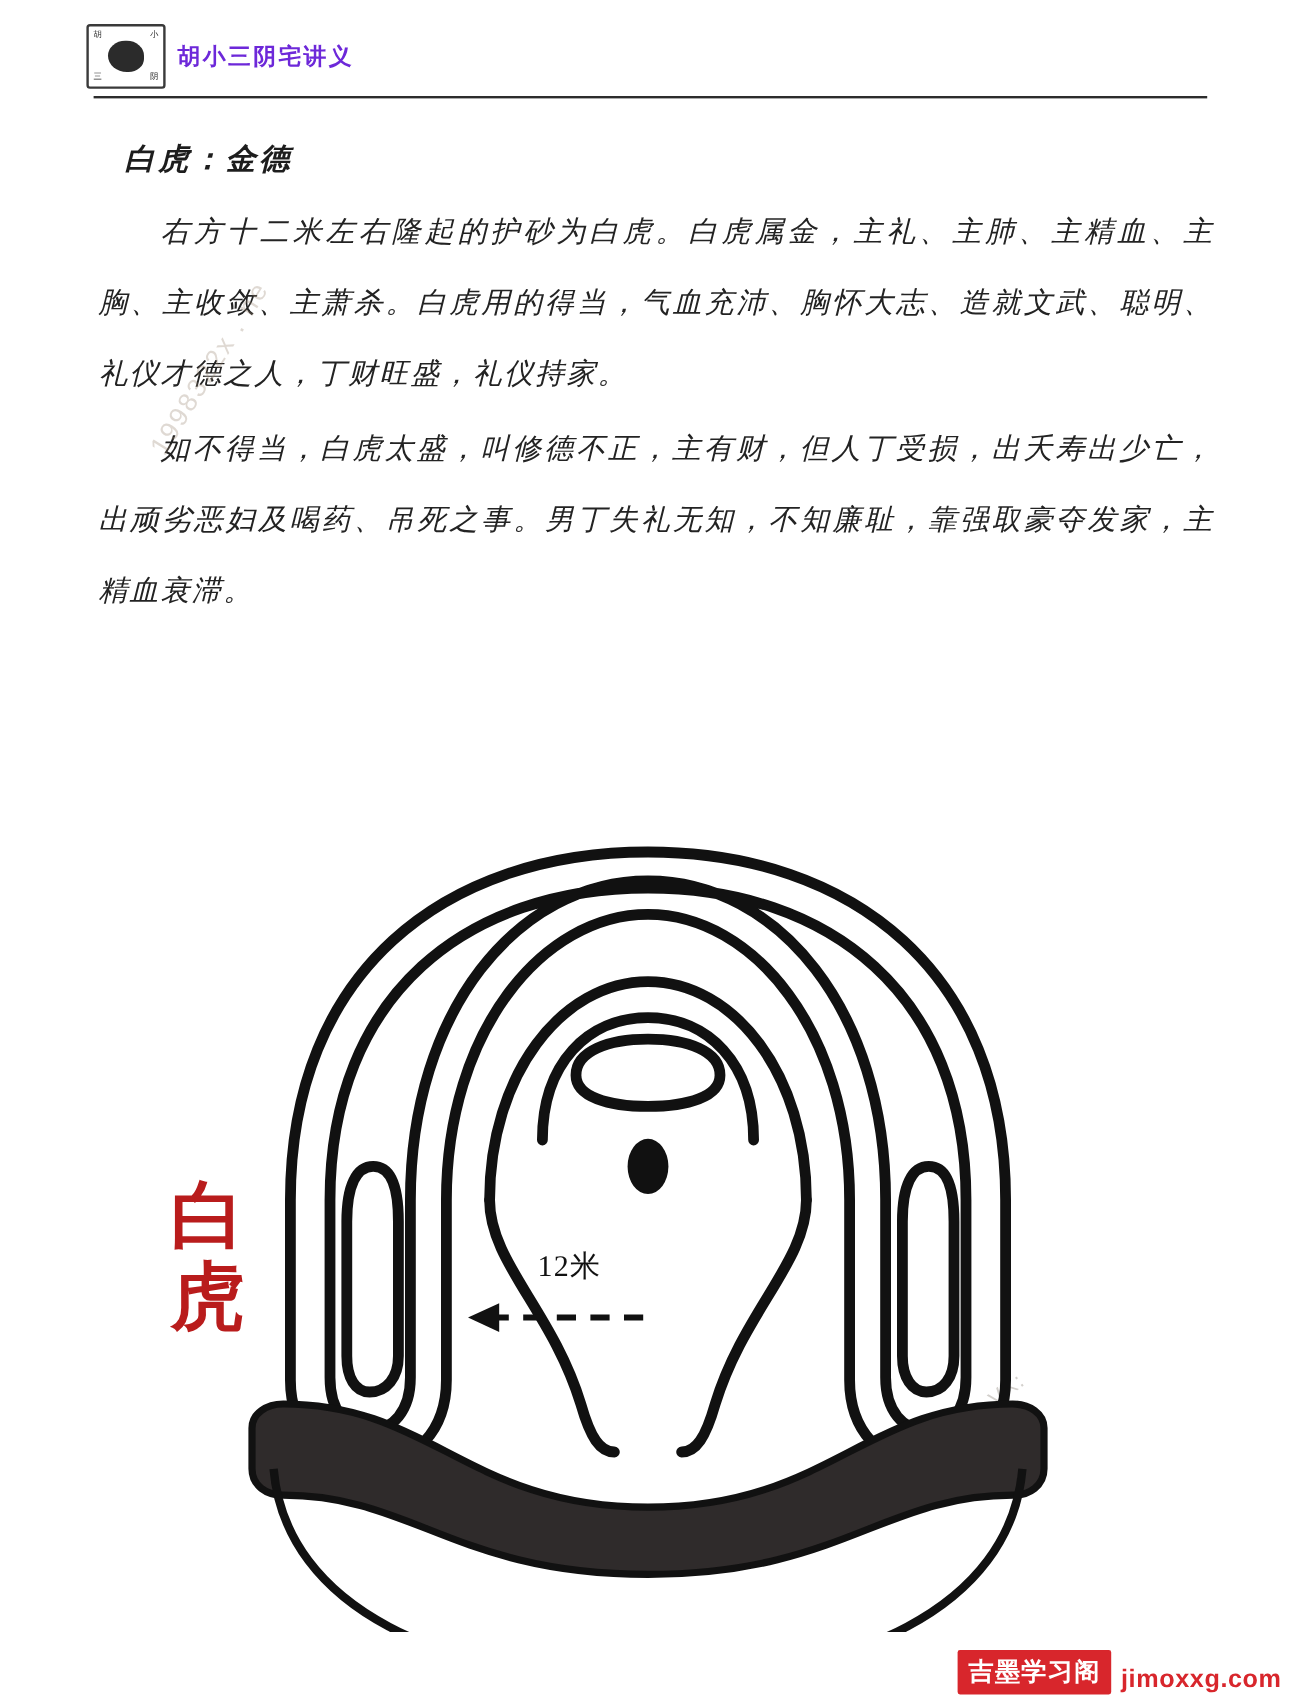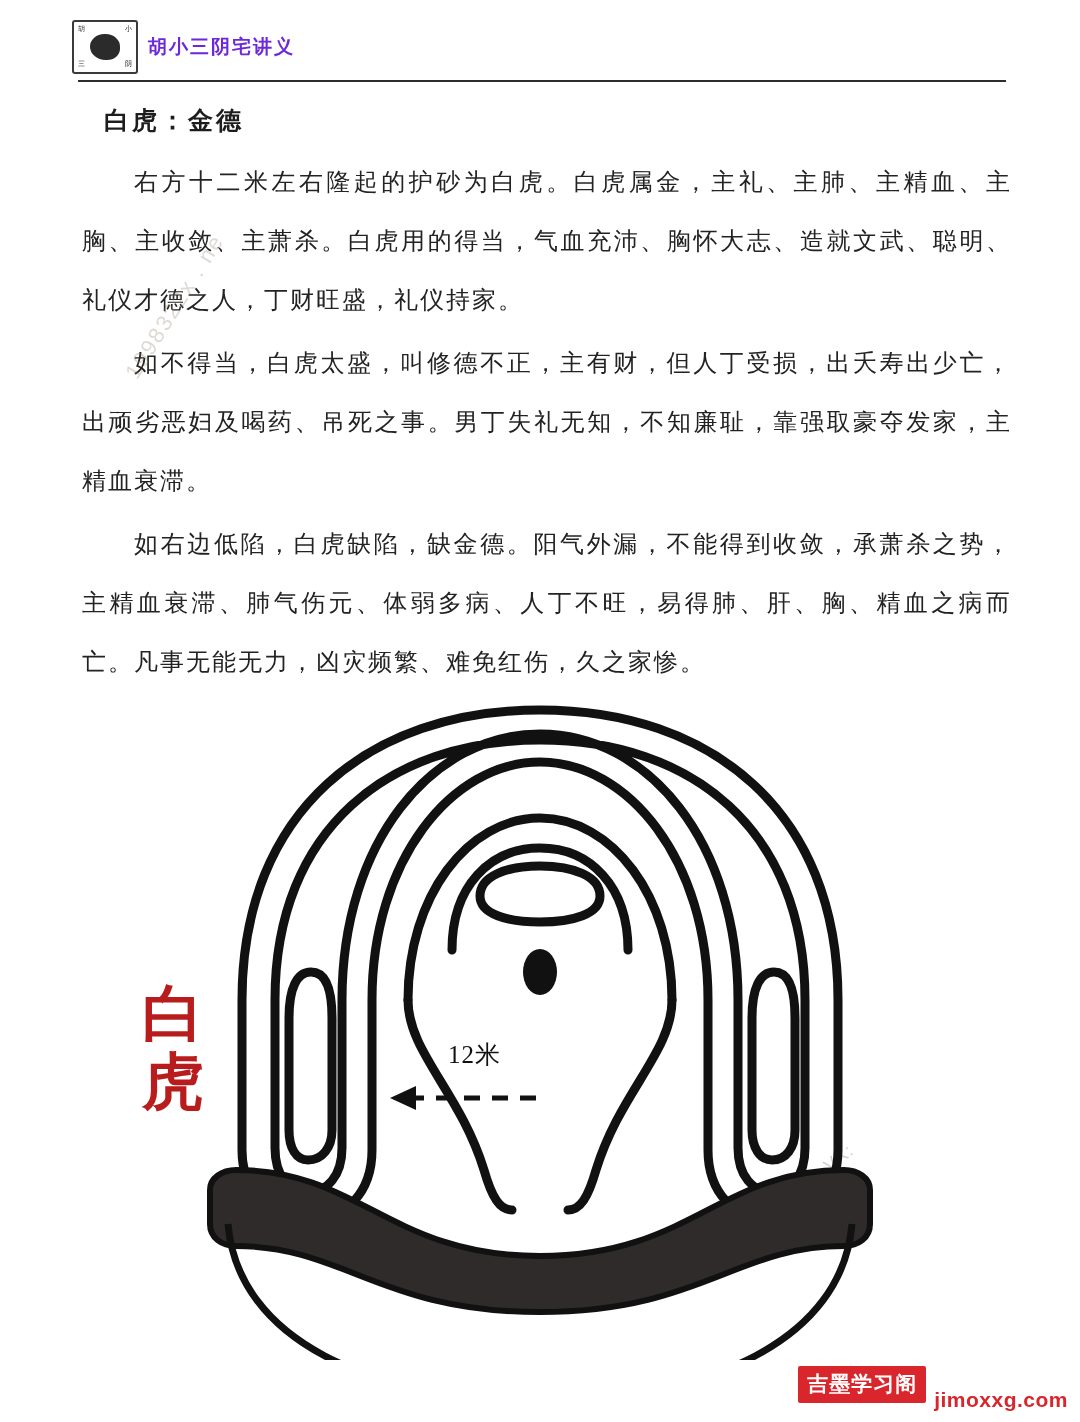--- a/index.html
+++ b/index.html
@@ -72,22 +72,23 @@
     top: 80px;
     width: 928px;
     height: 2px;
     background: #2d2d2d;
   }
 
   
   .doc-body {
     position: absolute;
     left: 82px;
-    top: 96px;
+    top: 108px;
     width: 930px;
+    font-style: italic;
   }
   .section-title {
     font-size: 25px;
     font-weight: 700;
     letter-spacing: 3px;
     margin: 8px 0 16px 22px;
     color: #1d1d1d;
   }
   .para {
     font-size: 24px;
@@ -160,21 +161,21 @@
     letter-spacing: 1px;
     text-align: center;
   }
 
   
   .footer {
     position: absolute;
     right: 12px;
     bottom: 10px;
     display: flex;
-    align-items: center;
+    align-items: flex-end;
     gap: 8px;
   }
   .footer-brand {
     background: #d8262c;
     color: #ffffff;
     font-size: 21px;
     font-weight: 700;
     padding: 4px 9px 5px 9px;
     letter-spacing: 1px;
     border-radius: 2px;
@@ -201,21 +202,20 @@
     <span class="blob"></span>
   </div>
   <div class="header-title">胡小三阴宅讲义</div>
 </div>
 <div class="header-rule"></div>
 
 <div class="doc-body">
   <div class="section-title">白虎：金德</div>
   <p class="para">右方十二米左右隆起的护砂为白虎。白虎属金，主礼、主肺、主精血、主胸、主收敛、主萧杀。白虎用的得当，气血充沛、胸怀大志、造就文武、聪明、礼仪才德之人，丁财旺盛，礼仪持家。</p>
   <p class="para">如不得当，白虎太盛，叫修德不正，主有财，但人丁受损，出夭寿出少亡，出顽劣恶妇及喝药、吊死之事。男丁失礼无知，不知廉耻，靠强取豪夺发家，主精血衰滞。</p>
-  <p class="para">如右边低陷，白虎缺陷，缺金德。阳气外漏，不能得到收敛，承萧杀之势，主精血衰滞、肺气伤元、体弱多病、人丁不旺，易得肺、肝、胸、精血之病而亡。凡事无能无力，凶灾频繁、难免红伤，久之家惨。</p>
 </div>
 
 <div class="watermark">1998322x . ne</div>
 <div class="watermark2">VX:</div>
 
 <div class="diagram">
   <svg width="960" height="660" viewBox="0 0 960 660">
     <g fill="none" stroke="#111111" stroke-linecap="round" stroke-linejoin="round">
 
       <path stroke-width="9" d="M182,450

